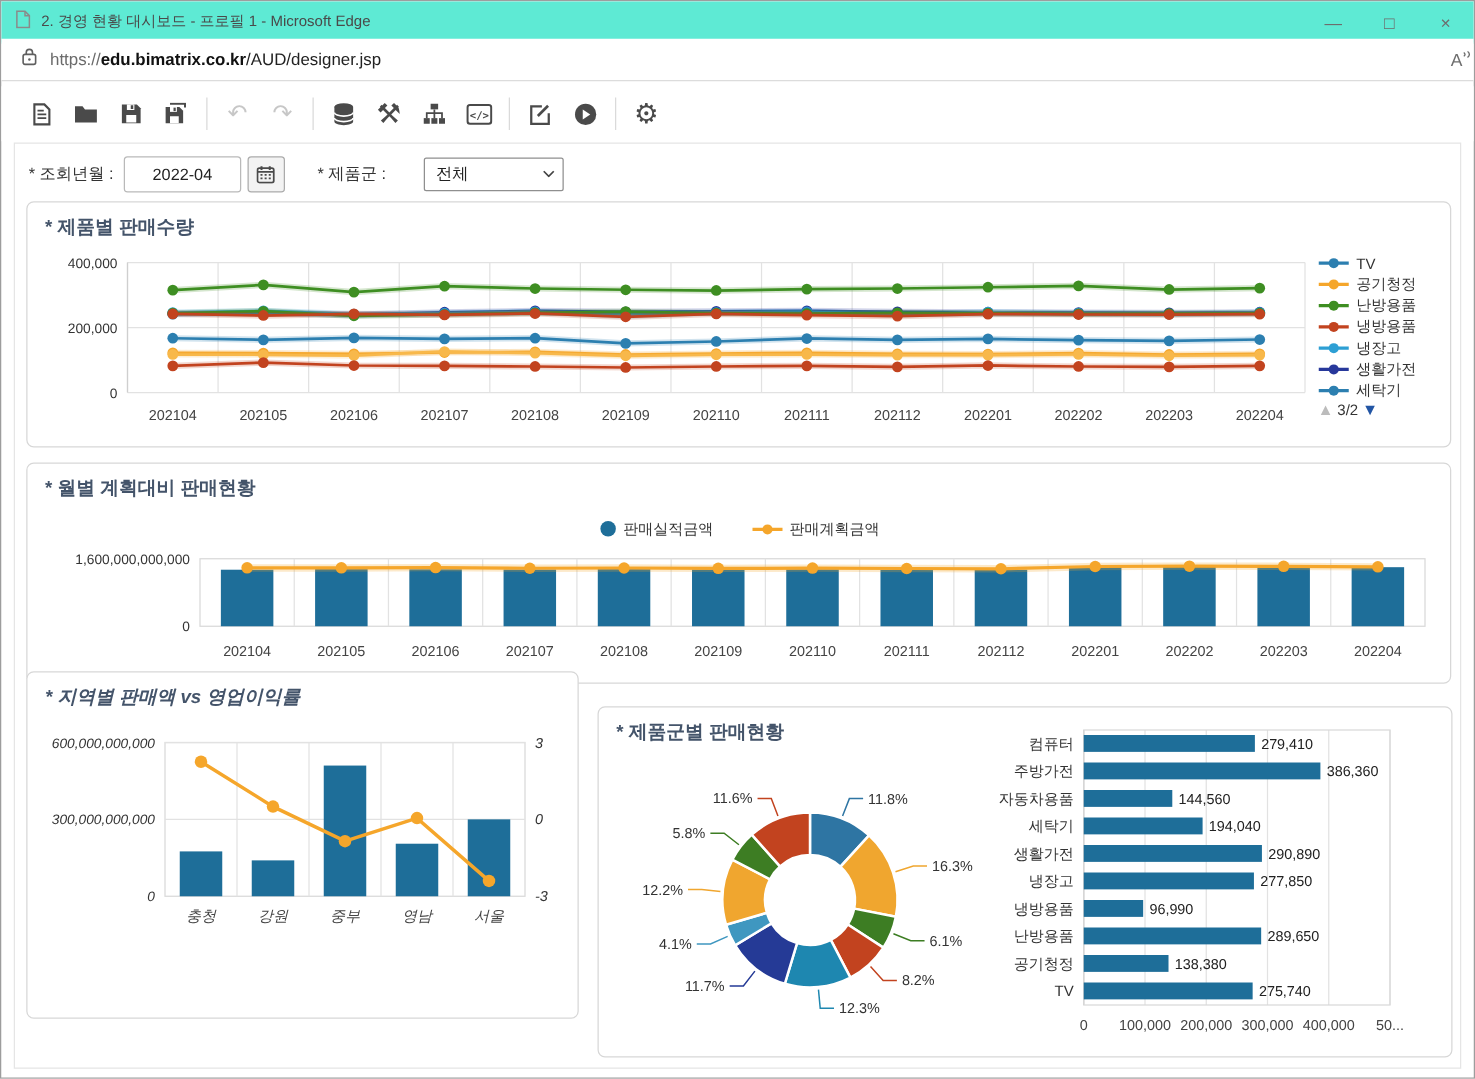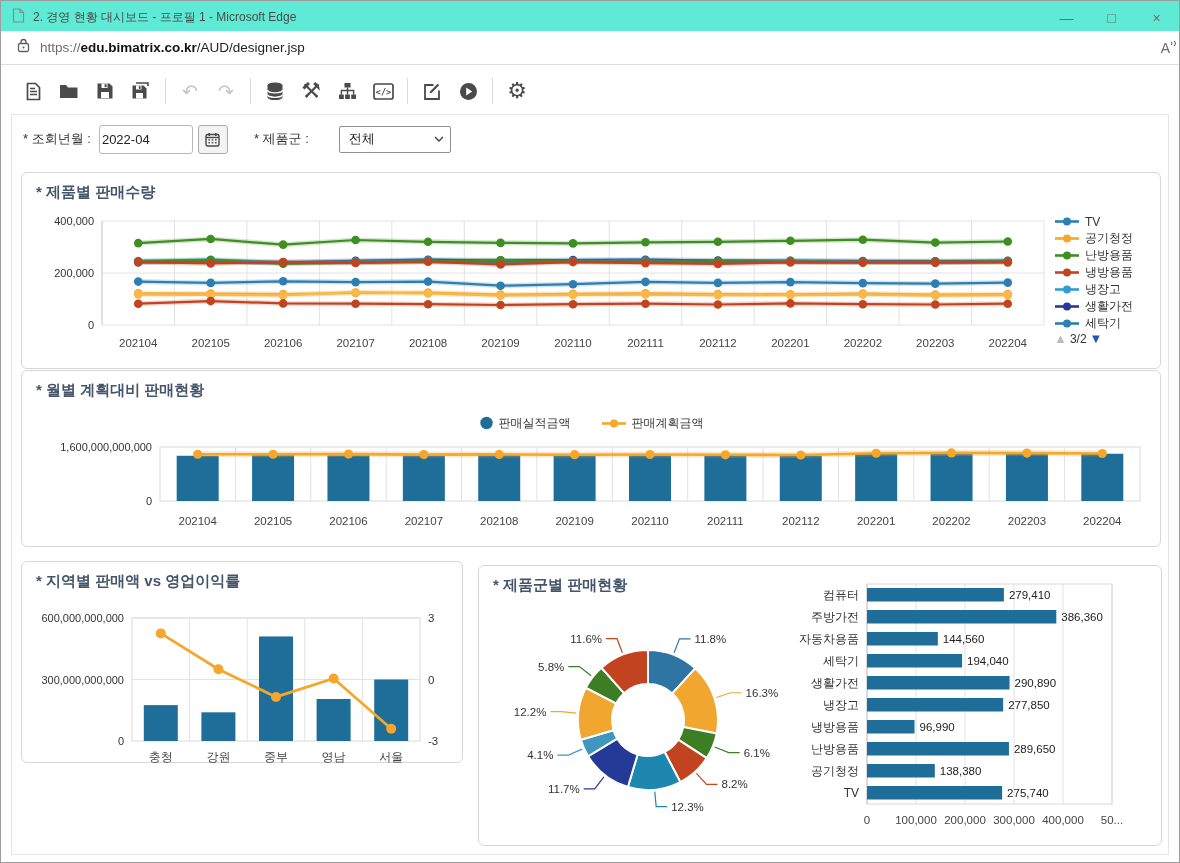--- a/index.html
+++ b/index.html
@@ -22,31 +22,31 @@
   .toolbar{position:absolute;left:0;top:68px;width:100%;height:44px;background:#fff;display:flex;align-items:center;padding-left:14px;box-sizing:border-box;}
   .tbtn{width:36px;height:34px;display:flex;align-items:center;justify-content:center;border-radius:3px;}
   .tsep{width:1px;height:26px;background:#dadada;margin:0 6px;}
   .tglyph{font-size:19px;color:#4a4a4a;line-height:1;}
   .tglyph.disabled{color:#c7c7c7;}
   
   .canvas{position:absolute;left:10px;top:113px;width:1156px;height:739px;border:1px solid #e5e5e5;background:#fff;}
   
   .filters{position:absolute;left:22px;top:124px;height:28px;display:flex;align-items:center;font-size:13px;color:#333;}
   .flabel{margin-right:8px;}
-  .finput{width:88px;height:25px;border:1px solid #b9b9b9;border-radius:3px;text-align:left;font-size:13px;color:#222;font-family:inherit;}
+  .finput{width:88px;height:25px;border:1px solid #b9b9b9;border-radius:3px;text-align:center;font-size:13px;color:#222;font-family:inherit;}
   .calbtn{width:28px;height:27px;border:1px solid #ababab;border-radius:3px;background:#f3f3f3;margin-left:5px;display:flex;align-items:center;justify-content:center;}
   .fselect{width:112px;height:27px;border:1px solid #8f8f8f;border-radius:2px;background:#fff;display:flex;align-items:center;padding:0 6px 0 9px;box-sizing:border-box;margin-left:22px;}
   .fselect .val{font-size:13px;color:#222;flex:1;}
   .gap{width:26px;}
   
   .panel{position:absolute;background:#fff;border:1px solid #d7d7d7;border-radius:6px;box-sizing:border-box;}
   .ptitle{position:absolute;left:14px;top:10px;font-size:15px;font-weight:bold;color:#44546a;}
-  #p1{left:20px;top:171px;width:1140px;height:197px;}
+  #p1{left:20px;top:160px;width:1140px;height:197px;}
   #p2{left:20px;top:369px;width:1140px;height:177px;}
-  #p3{left:20px;top:560px;width:442px;height:202px;}
+  #p3{left:20px;top:536px;width:442px;height:278px;font-style:italic;}
   #p4{left:477px;top:564px;width:684px;height:281px;}
   .chartbox{position:absolute;}
   
   .legend-col{position:absolute;left:1032px;top:40px;width:104px;}
   .legend-clip{height:116px;overflow:hidden;}
   .litem{display:flex;align-items:center;height:17px;font-size:12px;color:#333;white-space:nowrap;}
   .litem svg{margin-right:5px;flex:none;}
   .lpage{display:flex;align-items:center;font-size:12px;color:#333;margin-top:2px;}
   .arrow-up{color:#bcbcbc;font-size:13px;margin-right:3px;}
   .arrow-down{color:#2255a4;font-size:13px;margin-left:3px;}

